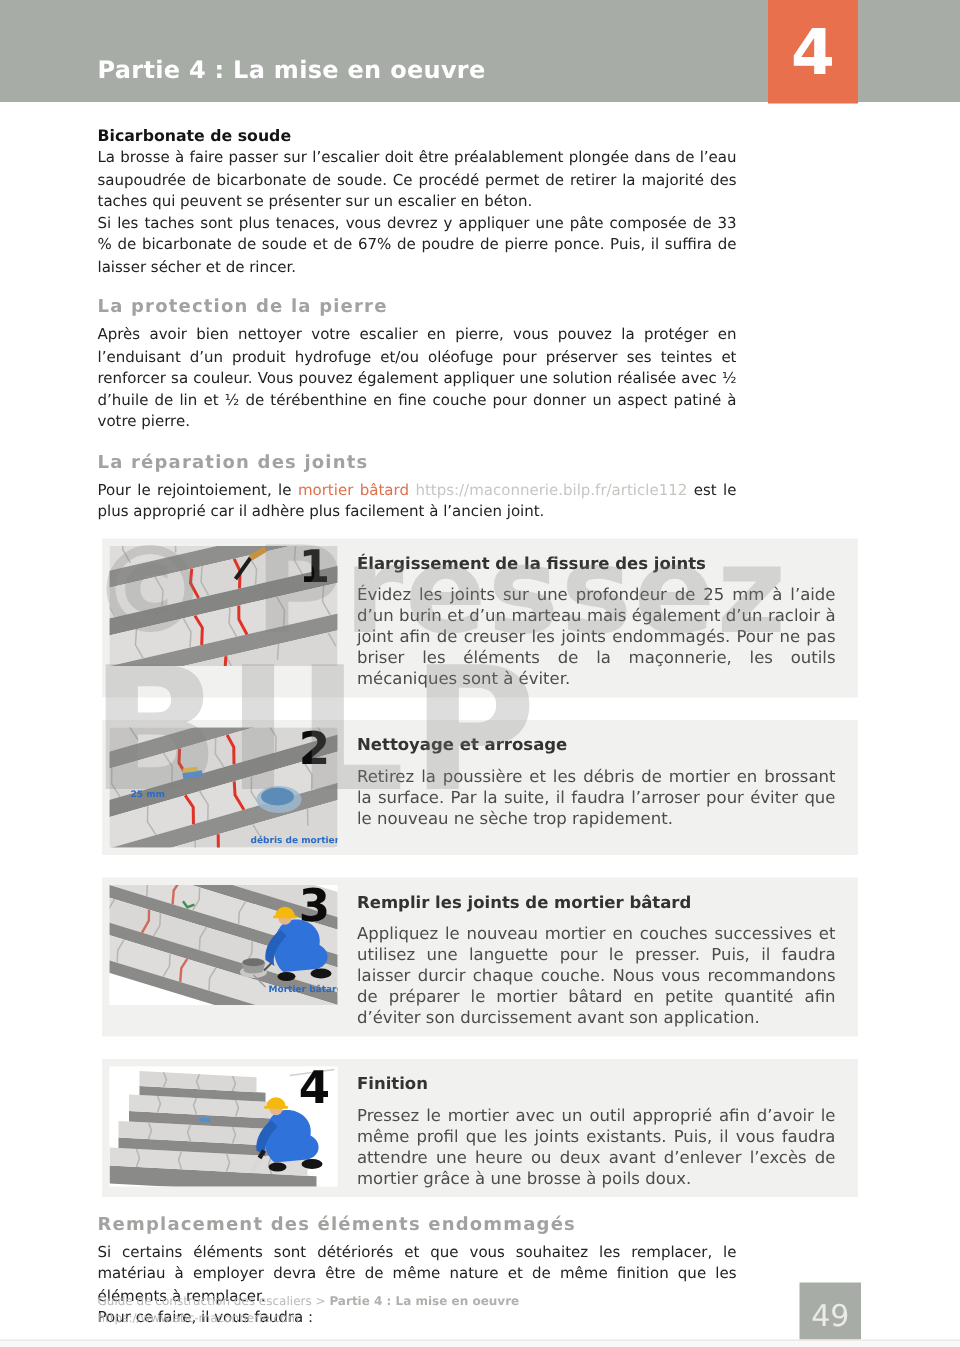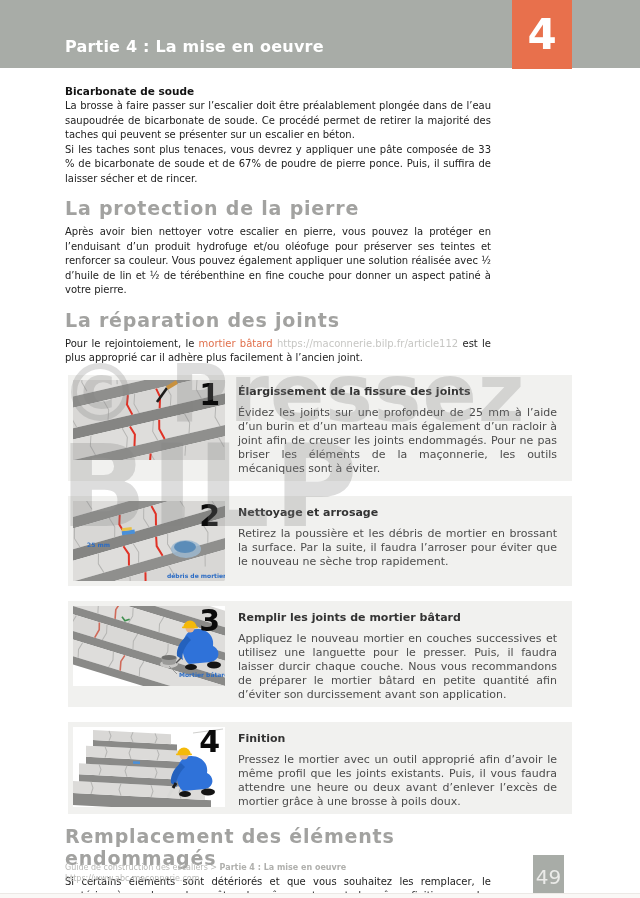--- a/index.html
+++ b/index.html
@@ -11,21 +11,21 @@
   .page-header{position:absolute;top:0;left:0;width:640px;height:68px;background:#a8aca7;}
   .header-title{position:absolute;left:65px;top:37px;color:#ffffff;font-size:16px;font-weight:bold;letter-spacing:0.2px;}
   .chapter-badge{
     position:absolute;left:512px;top:0;width:60px;height:69px;background:#e8704c;
     color:#ffffff;font-size:42px;font-weight:bold;display:flex;align-items:center;justify-content:center;
   }
   
   .content{position:absolute;top:68px;left:0;width:556px;box-sizing:border-box;padding:17px 65px 0 65px;}
   .bold-heading{font-size:10.5px;font-weight:bold;color:#141414;margin:0 0 2px 0;}
   .body-p{font-size:10px;line-height:14.5px;color:#222222;text-align:justify;margin:0;}
-  .gray-heading{font-size:19px;font-weight:bold;color:#a2a2a0;letter-spacing:0.8px;margin:11px 0 6px 0;}
+  .gray-heading{font-size:12px;font-weight:bold;color:#a2a2a0;letter-spacing:0.8px;margin:11px 0 6px 0;}
   .link-orange{color:#e0704c;}
   .link-url{color:#c6c6c3;}
   
   .step-card{
     background:#f1f1ef;width:504px;min-height:90px;margin-left:3px;margin-top:15px;
     display:flex;box-sizing:border-box;padding:5px;
   }
   .step-card.first{margin-top:9px;}
   .step-illustration{position:relative;width:152px;height:80px;background:#ffffff;flex-shrink:0;}
   .step-illustration svg{display:block;width:152px;height:80px;}
@@ -36,21 +36,21 @@
   .step-title{font-size:11px;font-weight:bold;color:#333333;margin:0 0 8px 0;}
   .step-text{font-size:11px;line-height:14px;color:#4c4c4c;text-align:justify;margin:0;}
   
   .watermark{position:absolute;left:60px;top:352px;z-index:40;pointer-events:none;color:rgba(128,128,128,0.27);font-weight:bold;white-space:nowrap;}
   .watermark-line1{font-size:80px;line-height:84px;letter-spacing:1px;}
   .watermark-line2{font-size:114px;line-height:102px;letter-spacing:4px;}
   
   .page-footer{position:absolute;left:65px;top:862px;font-size:8px;line-height:11px;color:#b9b9b6;}
   .page-footer b{color:#b0b0ad;}
   .page-number-badge{
-    position:absolute;left:533px;top:855px;width:31px;height:43px;background:#a8aca7;
+    position:absolute;left:533px;top:855px;width:41px;height:43px;background:#a8aca7;
     color:#ebebe9;font-size:20px;display:flex;align-items:center;justify-content:center;
   }
   .bottom-edge{position:absolute;left:0;top:893px;width:640px;height:5px;background:#faf8f6;border-top:1px solid #ece9e6;}
 </style>
 </head>
 <body>
 
 <div class="page-header">
   <div class="header-title">Partie 4 : La mise en oeuvre</div>
 </div>

